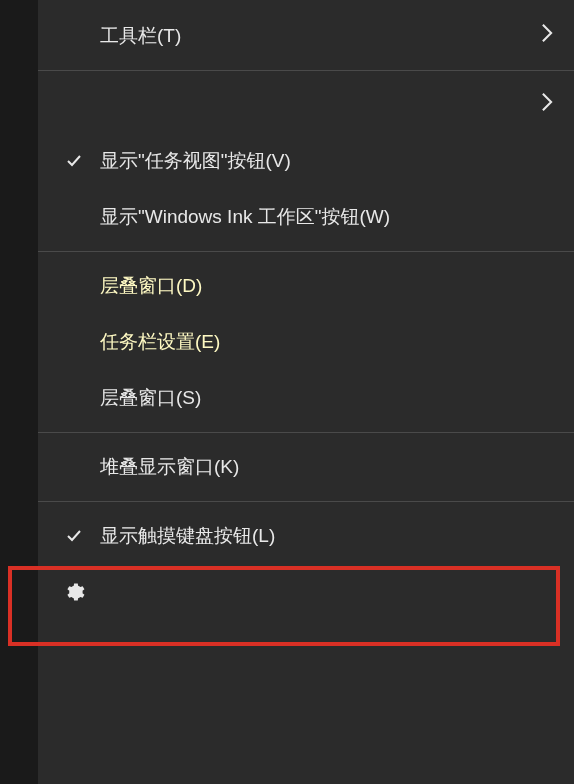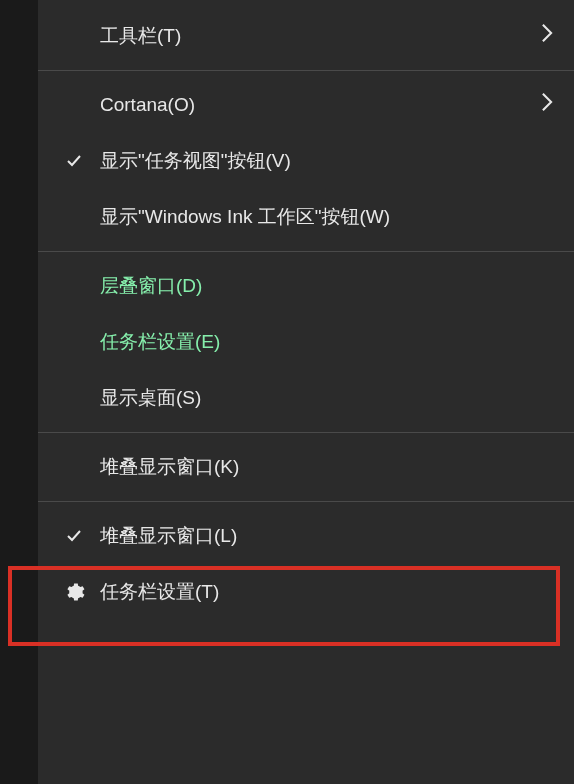--- a/index.html
+++ b/index.html
@@ -31,21 +31,21 @@
       align-items: center;
       height: 56px;
       padding-left: 62px;
       padding-right: 20px;
       color: #e8e8e8;
       font-size: 19px;
       cursor: pointer;
       position: relative;
     }
     .menu-item.disabled {
-      color: #86efac;
+      color: #fef9c3;
       cursor: default;
     }
     .menu-item .icon-slot {
       position: absolute;
       left: 22px;
       width: 28px;
       display: flex;
       align-items: center;
       justify-content: center;
     }
@@ -89,21 +89,20 @@
       <svg width="14" height="22" viewBox="0 0 10 16">
           <path d="M2 2 L8 8 L2 14" stroke="#e8e8e8" stroke-width="1.5" fill="none"></path>
         </svg>
     </span>
   </div>
 
   <div class="separator"></div>
 
   <div class="menu-item">
     <span class="icon-slot"></span>
-    <span class="label">Cortana(O)</span>
     <span class="arrow">
       <svg width="14" height="22" viewBox="0 0 10 16">
           <path d="M2 2 L8 8 L2 14" stroke="#e8e8e8" stroke-width="1.5" fill="none"></path>
         </svg>
     </span>
   </div>
 
   <div class="menu-item">
     <span class="icon-slot checkmark">
       <svg viewBox="0 0 20 20">
@@ -127,45 +126,44 @@
   </div>
 
   <div class="menu-item disabled">
     <span class="icon-slot"></span>
     <span class="label">任务栏设置(E)</span>
   </div>
 
 
   <div class="menu-item">
     <span class="icon-slot"></span>
-    <span class="label">显示桌面(S)</span>
+    <span class="label">层叠窗口(S)</span>
   </div>
 
   <div class="separator"></div>
 
   <div class="menu-item">
     <span class="icon-slot"></span>
     <span class="label">堆叠显示窗口(K)</span>
   </div>
 
   <div class="separator"></div>
 
   <div class="menu-item">
     <span class="icon-slot checkmark">
       <svg viewBox="0 0 20 20">
           <path d="M4 10 L8 14 L16 5" stroke="#e8e8e8" stroke-width="2" fill="none"></path>
         </svg>
     </span>
-    <span class="label">堆叠显示窗口(L)</span>
+    <span class="label">显示触摸键盘按钮(L)</span>
   </div>
 
   <div class="menu-item">
     <span class="icon-slot gear">
       <svg viewBox="0 0 24 24">
           <path fill="#e8e8e8" d="M12 8a4 4 0 100 8 4 4 0 000-8zm0 6a2 2 0 110-4 2 2 0 010 4zm9.4-2c0-.5 0-1-.1-1.4l2.1-1.6-2-3.4-2.5 1a8 8 0 00-2.4-1.4l-.4-2.6h-4l-.4 2.6a8 8 0 00-2.4 1.4l-2.5-1-2 3.4 2.1 1.6c-.1.5-.1.9-.1 1.4s0 1 .1 1.4l-2.1 1.6 2 3.4 2.5-1a8 8 0 002.4 1.4l.4 2.6h4l.4-2.6a8 8 0 002.4-1.4l2.5 1 2-3.4-2.1-1.6c.1-.4.1-.9.1-1.4z"></path>
         </svg>
     </span>
-    <span class="label">任务栏设置(T)</span>
   </div>
 
 </div>
 
 <div class="highlight" style="left:8px;top:566px;width:552px;height:80px;"></div>
 
 </body></html>

